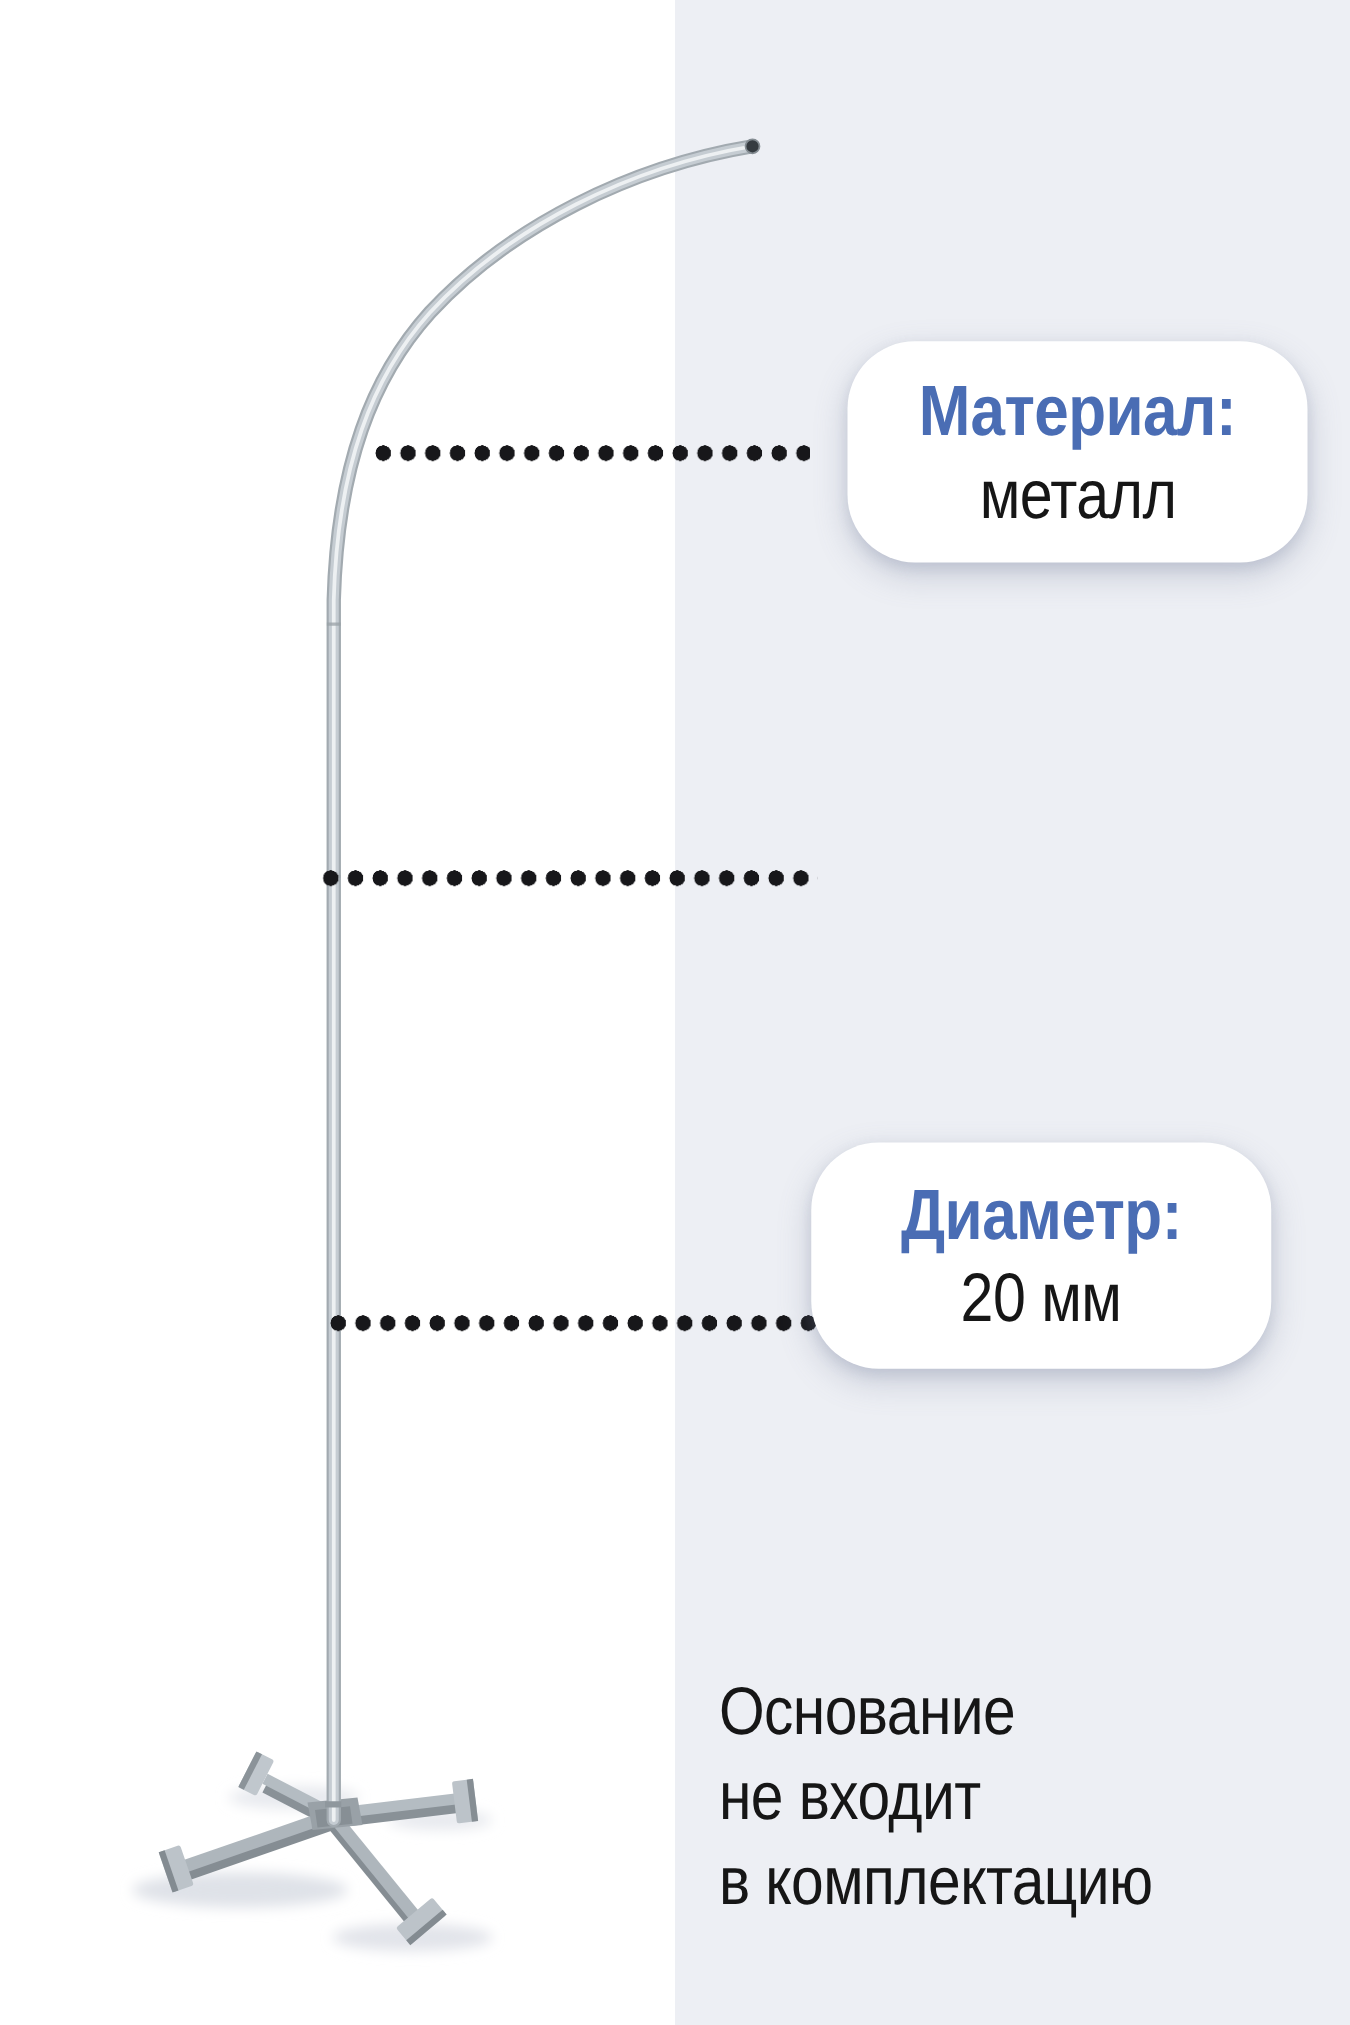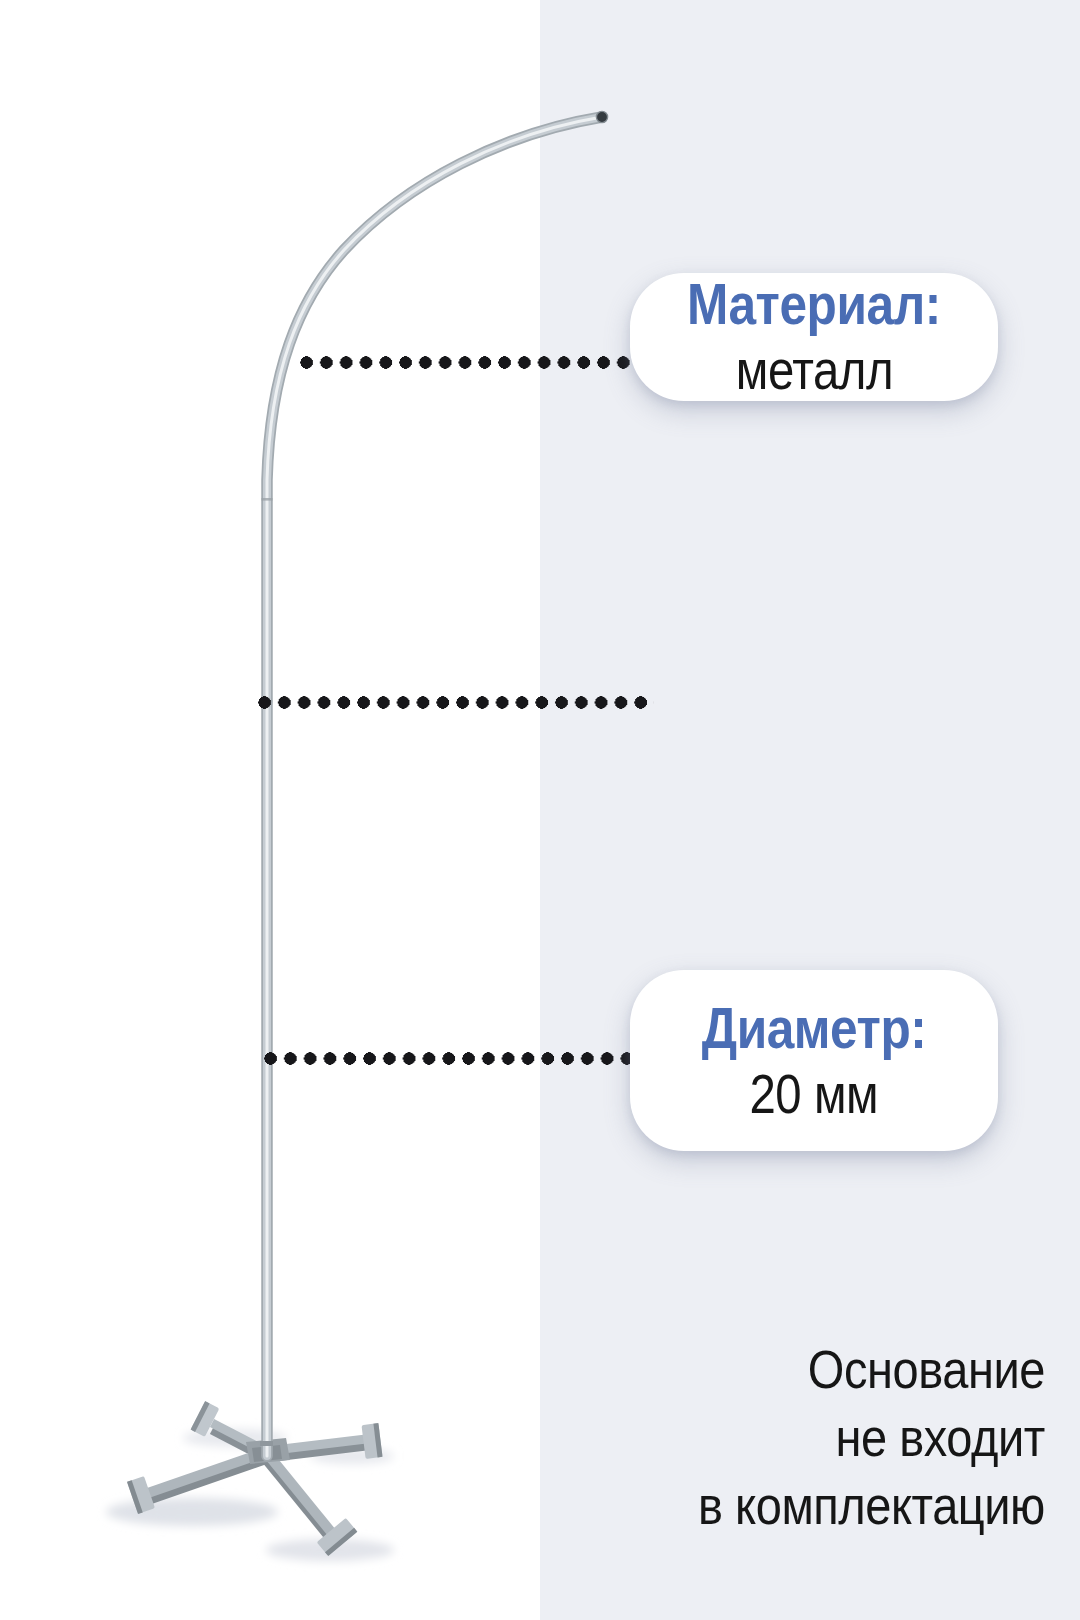--- a/index.html
+++ b/index.html
@@ -21,34 +21,34 @@
   .leader-1{left:300px;top:356px;width:348px;}
   .leader-2{left:258px;top:696px;width:396px;}
   .leader-3{left:264px;top:1052px;width:390px;}
   .callout{
     position:absolute;left:630px;width:368px;z-index:3;
     background:#ffffff;border-radius:54px;
     box-shadow:0 10px 26px rgba(108,120,150,.30),0 4px 10px rgba(108,120,150,.16);
     display:flex;flex-direction:column;align-items:center;justify-content:center;
     text-align:center;
   }
-  .callout-1{top:273px;height:128px;}
+  .callout-1{top:273px;height:177px;margin-left:48px;}
   .callout-2{top:588px;height:242px;}
-  .callout-3{top:970px;height:181px;}
+  .callout-3{top:914px;height:181px;margin-left:19px;}
   .c-title{
     font-size:57px;font-weight:700;line-height:66px;color:#4a6db4;
     white-space:nowrap;transform:scaleX(.87);letter-spacing:-.5px;
   }
   .c-line{
     font-size:55px;font-weight:400;line-height:66px;color:#161616;
     white-space:nowrap;transform:scaleX(.86);letter-spacing:-.5px;
   }
   .footnote{
     position:absolute;left:540px;top:1335px;width:540px;z-index:3;
-    text-align:right;color:#161616;
+    text-align:left;color:#161616;
   }
   .f-line{
     font-size:54px;font-weight:400;line-height:68px;
     white-space:nowrap;transform:scaleX(.87);letter-spacing:-.5px;
   }
 </style>
 </head>
 <body>
 
 <div class="stage">

